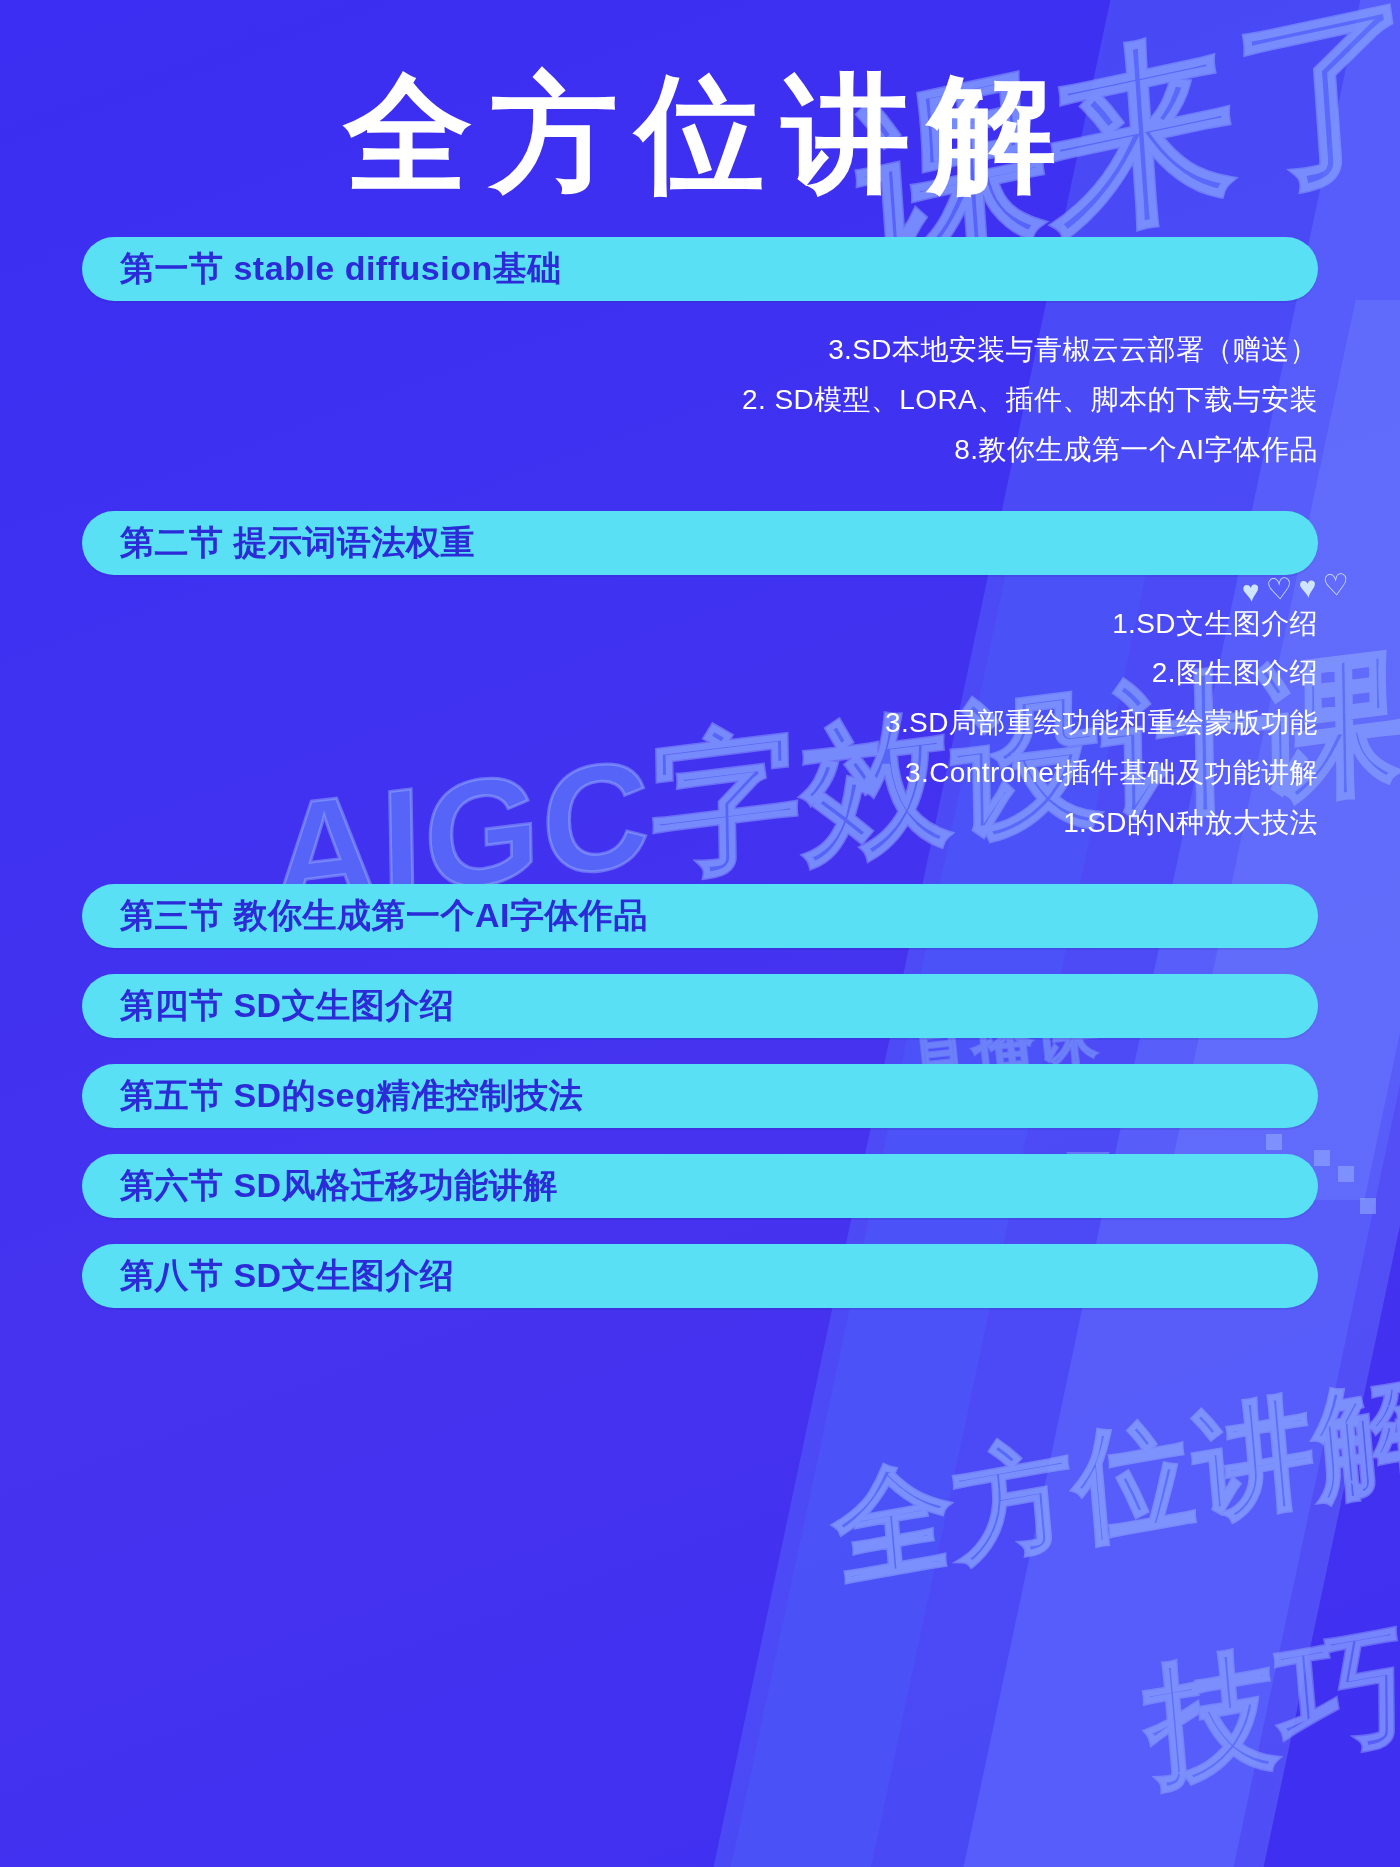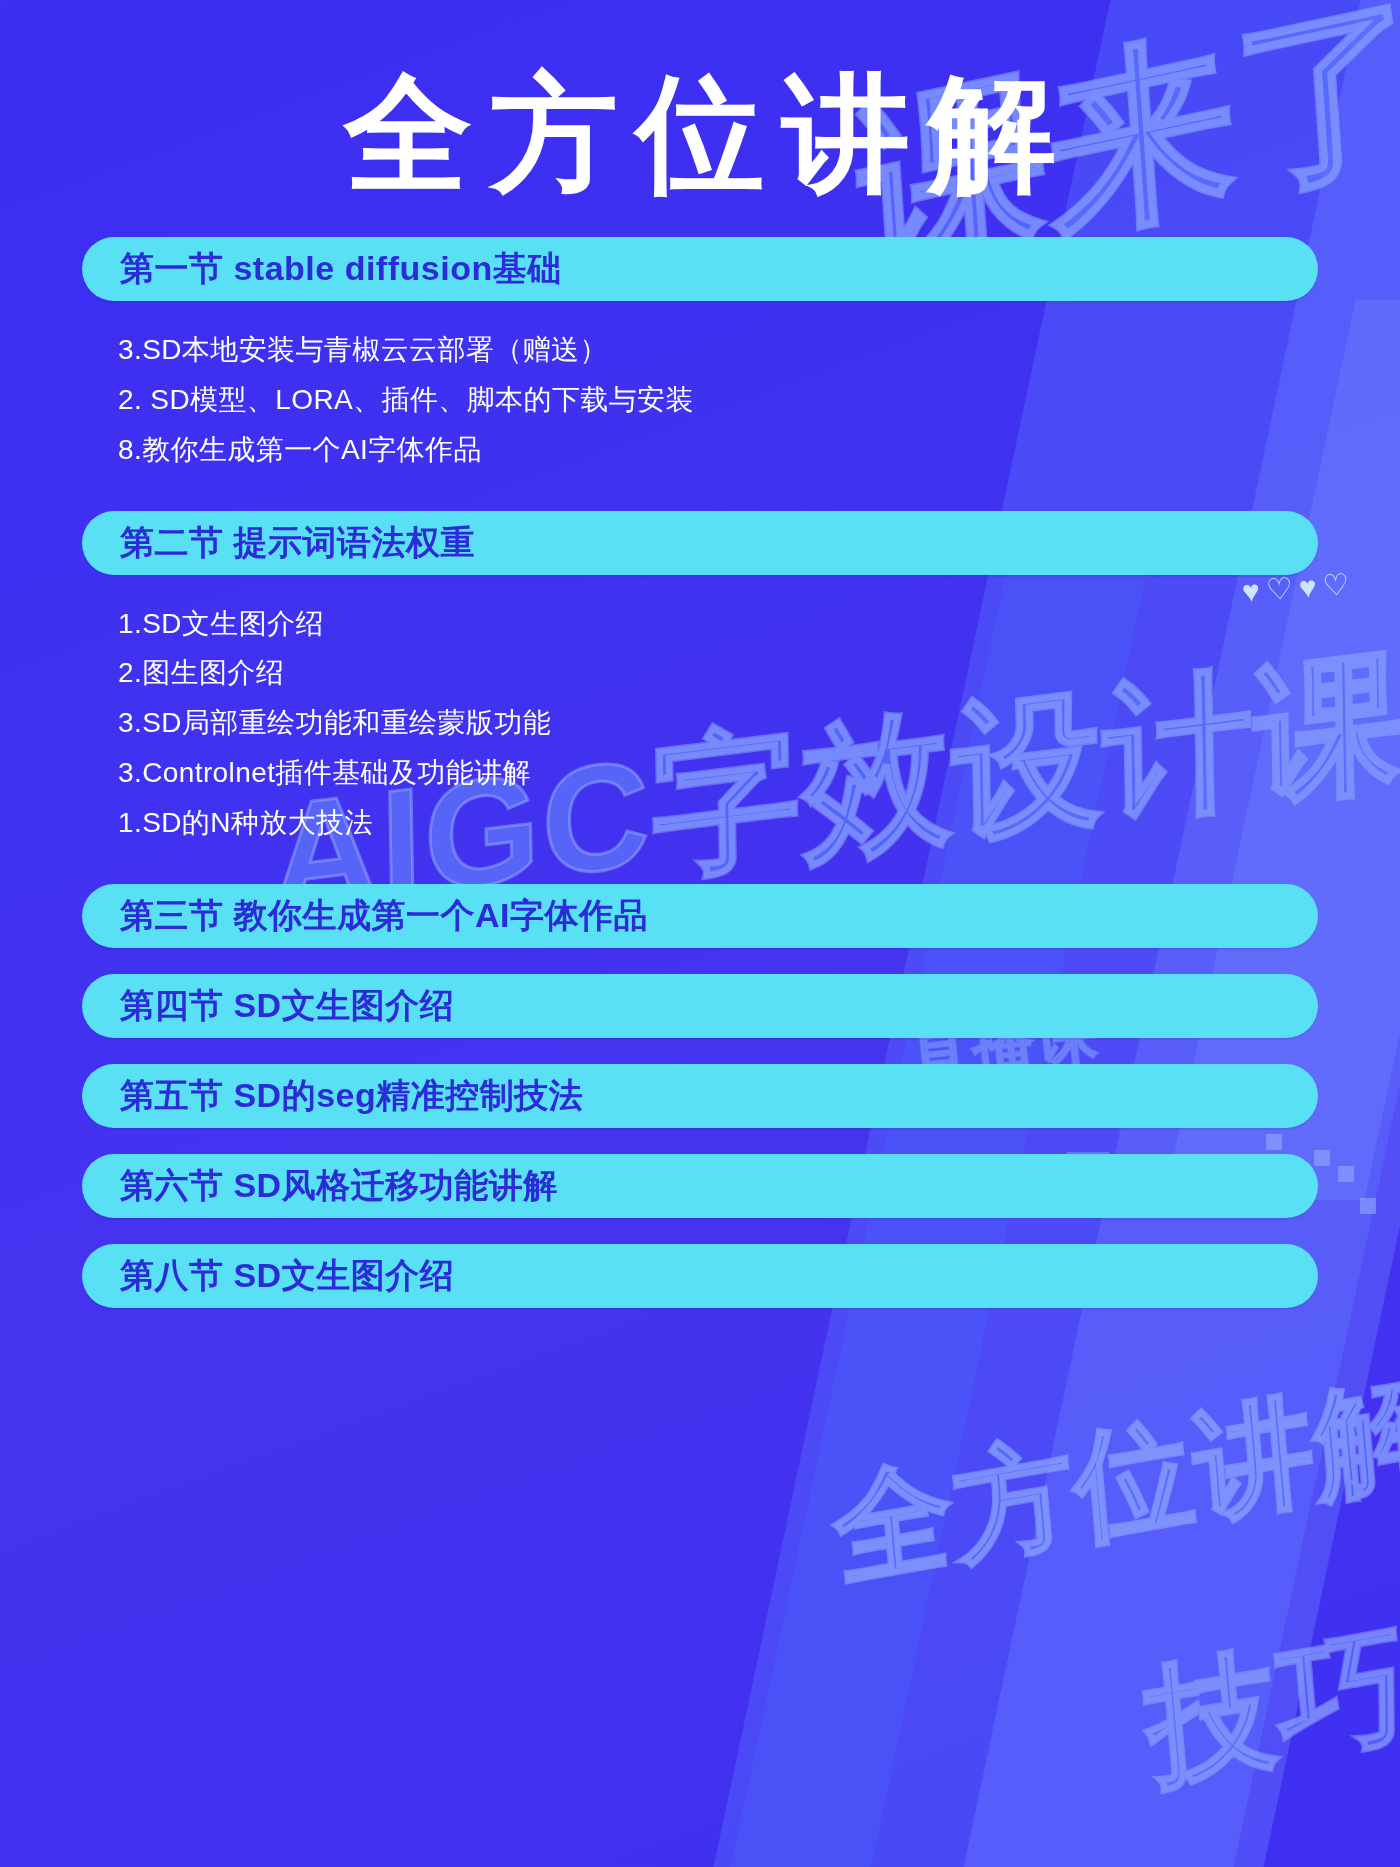--- a/index.html
+++ b/index.html
@@ -129,20 +129,21 @@
     letter-spacing: 18px;
     padding: 58px 0 28px 0;
     margin: 0;
     text-indent: 18px;
     line-height: 1.18;
     font-family: "Liberation Sans", "DejaVu Sans", sans-serif;
   }
 
   .sections {
     padding: 0 82px 16px 82px;
+    text-align: right;
   }
 
   .section { margin-bottom: 10px; }
 
   .chapter-pill {
     background: #59e0f5;
     border-radius: 60px;
     height: 64px;
     display: flex;
     align-items: center;

